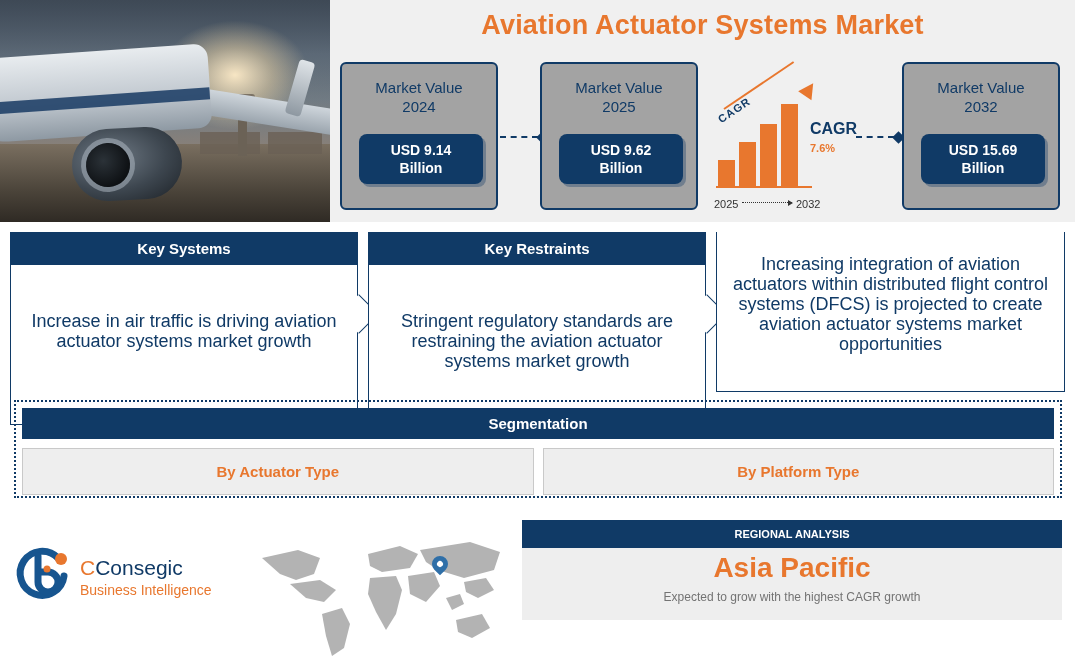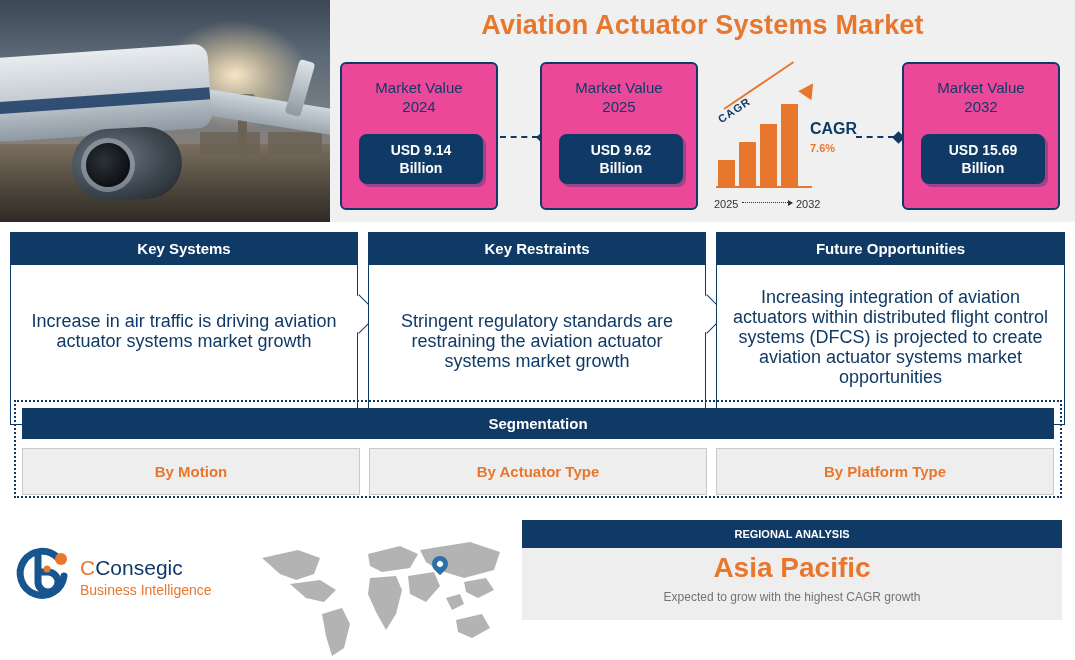--- a/index.html
+++ b/index.html
@@ -85,21 +85,21 @@
   #main-title {
     position:absolute; left:330px; top:10px; width:745px;
     text-align:center;
     font-size:27px; font-weight:bold; color:#e8772e;
     letter-spacing:.2px;
   }
 
   
   .val-box {
     position:absolute; top:62px; width:158px; height:148px;
-    border:2px solid #103a66; border-radius:6px; background:#ec4899;
+    border:2px solid #103a66; border-radius:6px; background:#a3a3a3;
     text-align:center; padding-top:14px;
   }
   .val-box .vb-label {
     font-size:15px; color:#103a66; line-height:19px;
   }
   .val-box .vb-amount {
     position:absolute; left:17px; bottom:24px; width:124px;
     background:#103a66; color:#ffffff; font-weight:bold;
     font-size:14px; line-height:18px; padding:7px 2px; border-radius:8px;
     box-shadow:3px 3px 0 rgba(16,58,102,.35);
@@ -318,28 +318,26 @@
 </div>
 <div class="chev" id="chev-1"></div>
 
 <div class="pillar" id="pillar-2">
   <div class="pillar-head">Key Restraints</div>
   <div class="pillar-body">Stringent regulatory standards are restraining the aviation actuator systems market growth</div>
 </div>
 <div class="chev" id="chev-2"></div>
 
 <div class="pillar" id="pillar-3">
-  <div class="pillar-head">Future Opportunities</div>
   <div class="pillar-body">Increasing integration of aviation actuators within distributed flight control systems (DFCS) is projected to create aviation actuator systems market opportunities</div>
 </div>
 
 <div id="segmentation">
   <div id="seg-head">Segmentation</div>
   <div class="seg-row">
-    <div class="seg-card">By Motion</div>
     <div class="seg-card">By Actuator Type</div>
     <div class="seg-card">By Platform Type</div>
   </div>
 </div>
 
 <div id="logo-block">
   <svg id="logo-mark" viewBox="0 0 62 62">
     <path d="M44 14 a22 22 0 1 0 6 18" fill="none" stroke="#17558f" stroke-width="7" stroke-linecap="round"></path>
     <path d="M24 12 v26 a10 10 0 1 0 10 -10 h-10" fill="none" stroke="#17558f" stroke-width="7" stroke-linecap="round"></path>
     <circle cx="47" cy="15" r="6" fill="#e8772e"></circle>

